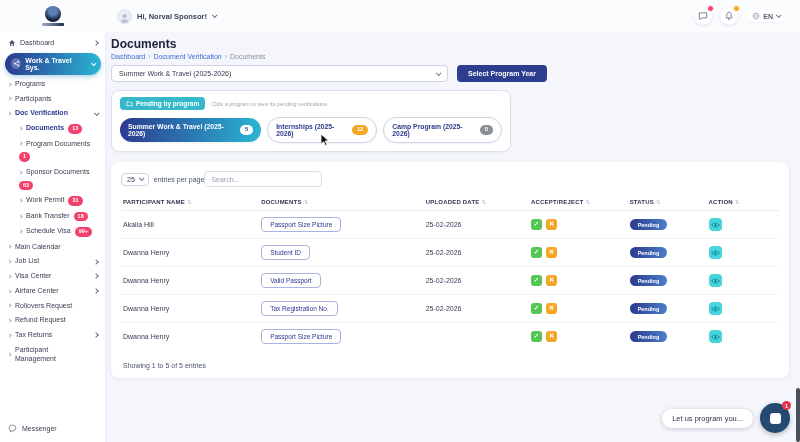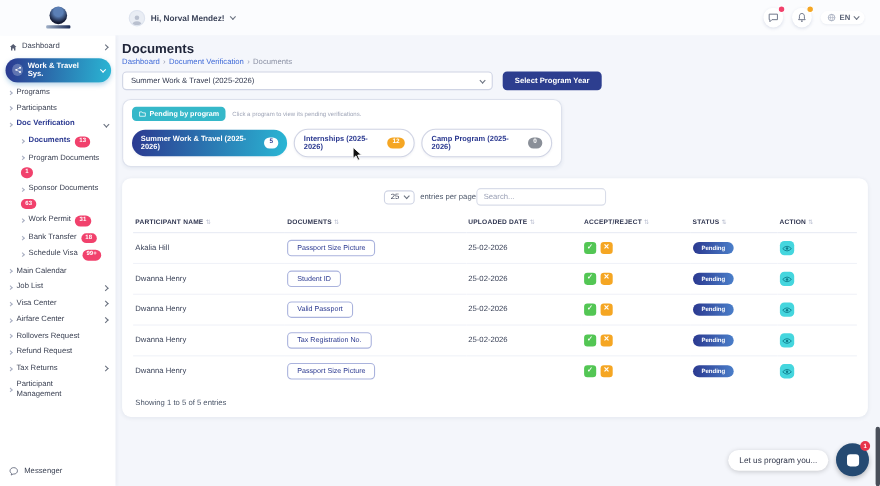--- a/index.html
+++ b/index.html
@@ -59,21 +59,21 @@
   .hint { font-size:5.5px; color:#a0a6b8; }
   .tabs-row { display:flex; align-items:center; gap:6px; margin-top:7px; }
   .tab { display:flex; align-items:center; gap:4px; border-radius:13px; padding:5px 8px; font-size:6.8px; font-weight:700; cursor:pointer; background:#fff; border:1px solid #d0d4e4; color:#2b3990; box-shadow:0 1px 2px rgba(40,60,120,.07); }
   .tab.active { background:linear-gradient(95deg,#2b3990 0%,#2ab6d4 100%); color:#fff; border:none; }
   .count { border-radius:8px; padding:2px 5px; font-size:5.8px; font-weight:700; line-height:1; }
   .count-white { background:#fff; color:#2b3990; }
   .count-orange { background:#f5a623; color:#fff; }
   .count-gray { background:#8a8f98; color:#fff; }
 
   .table-card { margin-top:10px; background:#fff; border-radius:8px; box-shadow:0 1px 4px rgba(31,45,90,.08); padding:9px 10px 7px; }
-  .controls { display:flex; align-items:center; justify-content:center; }
+  .controls { display:flex; align-items:center; justify-content:flex-start; }
   .page-size-wrap { display:flex; align-items:center; gap:5px; font-size:7px; color:#4a5568; }
   .page-size-select { border:1px solid #cfd4e4; border-radius:4px; padding:2px 5px; display:flex; align-items:center; gap:4px; font-size:7px; color:#333a50; cursor:pointer; background:#fff; }
   .search-input { width:118px; height:16px; border:1px solid #d9dde9; border-radius:4px; font-size:7px; padding:0 6px; color:#333a50; outline:none; font-family:"Liberation Sans", sans-serif; }
   .search-input::placeholder { color:#9aa0b5; }
 
   table { width:100%; border-collapse:collapse; margin-top:8px; }
   th { text-align:left; font-size:6px; color:#2f3550; font-weight:700; padding:4px 2px 5px; border-bottom:1px solid #e8ecf4; letter-spacing:.2px; white-space:nowrap; }
   th .sort { color:#b9bed0; font-size:5.5px; margin-left:2px; font-weight:400; }
   td { padding:6px 2px; border-bottom:1px solid #f0f2f8; font-size:7px; color:#3a4258; vertical-align:middle; }
   tr:last-child td { border-bottom:none; }
@@ -104,21 +104,21 @@
     <div class="logo-circle"></div>
     <div class="logo-bar"></div>
   </div>
   <div class="user-chip">
     <span class="avatar">
       <svg width="11" height="11" viewBox="0 0 16 16">
           <circle cx="8" cy="6" r="3" fill="#b9c0cf"></circle>
           <path d="M2 16 Q2 10.5 8 10.5 Q14 10.5 14 16 Z" fill="#b9c0cf"></path>
         </svg>
     </span>
-    <span class="greeting">Hi, Norval Mendez!</span>
+    <span class="greeting">Hi, Norval Sponsor!</span>
     <span class="chev down"></span>
   </div>
   <div class="topbar-right">
     <div class="icon-btn">
       <svg width="10" height="10" viewBox="0 0 16 16">
           <path d="M2 3 h12 v8 h-8 l-3 3 v-3 h-1 z" fill="none" stroke="#6a7286" stroke-width="1.4"></path>
         </svg>
       <span class="dot-badge dot-pink"></span>
     </div>
     <div class="icon-btn">

